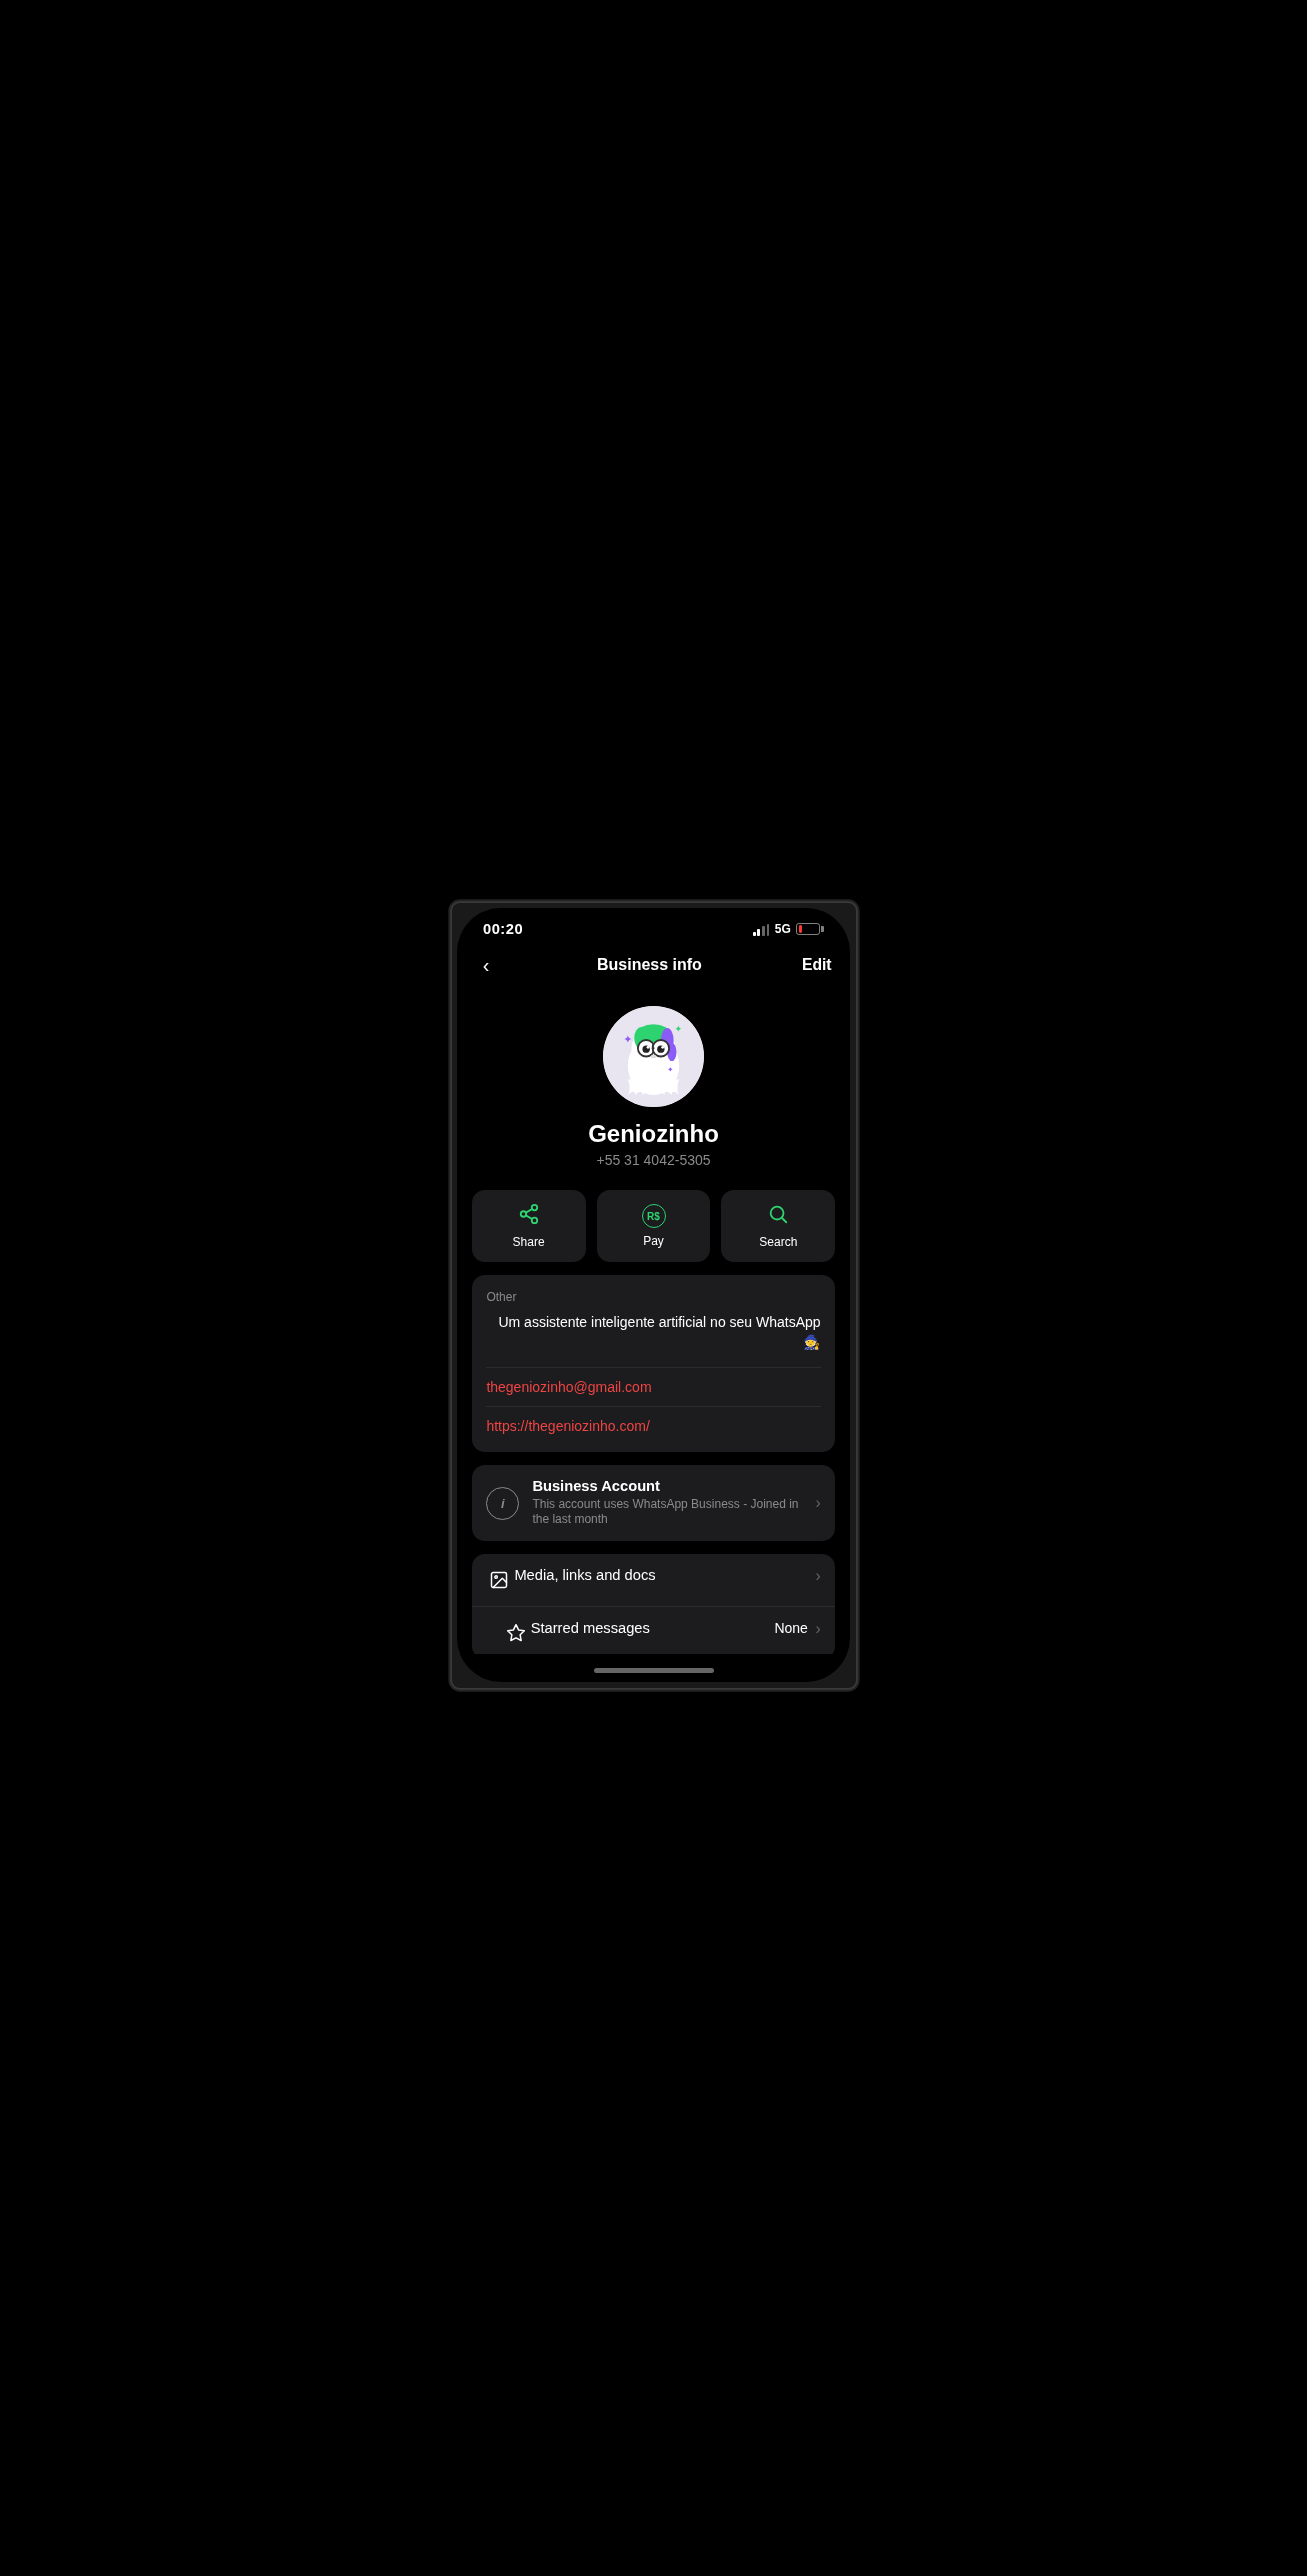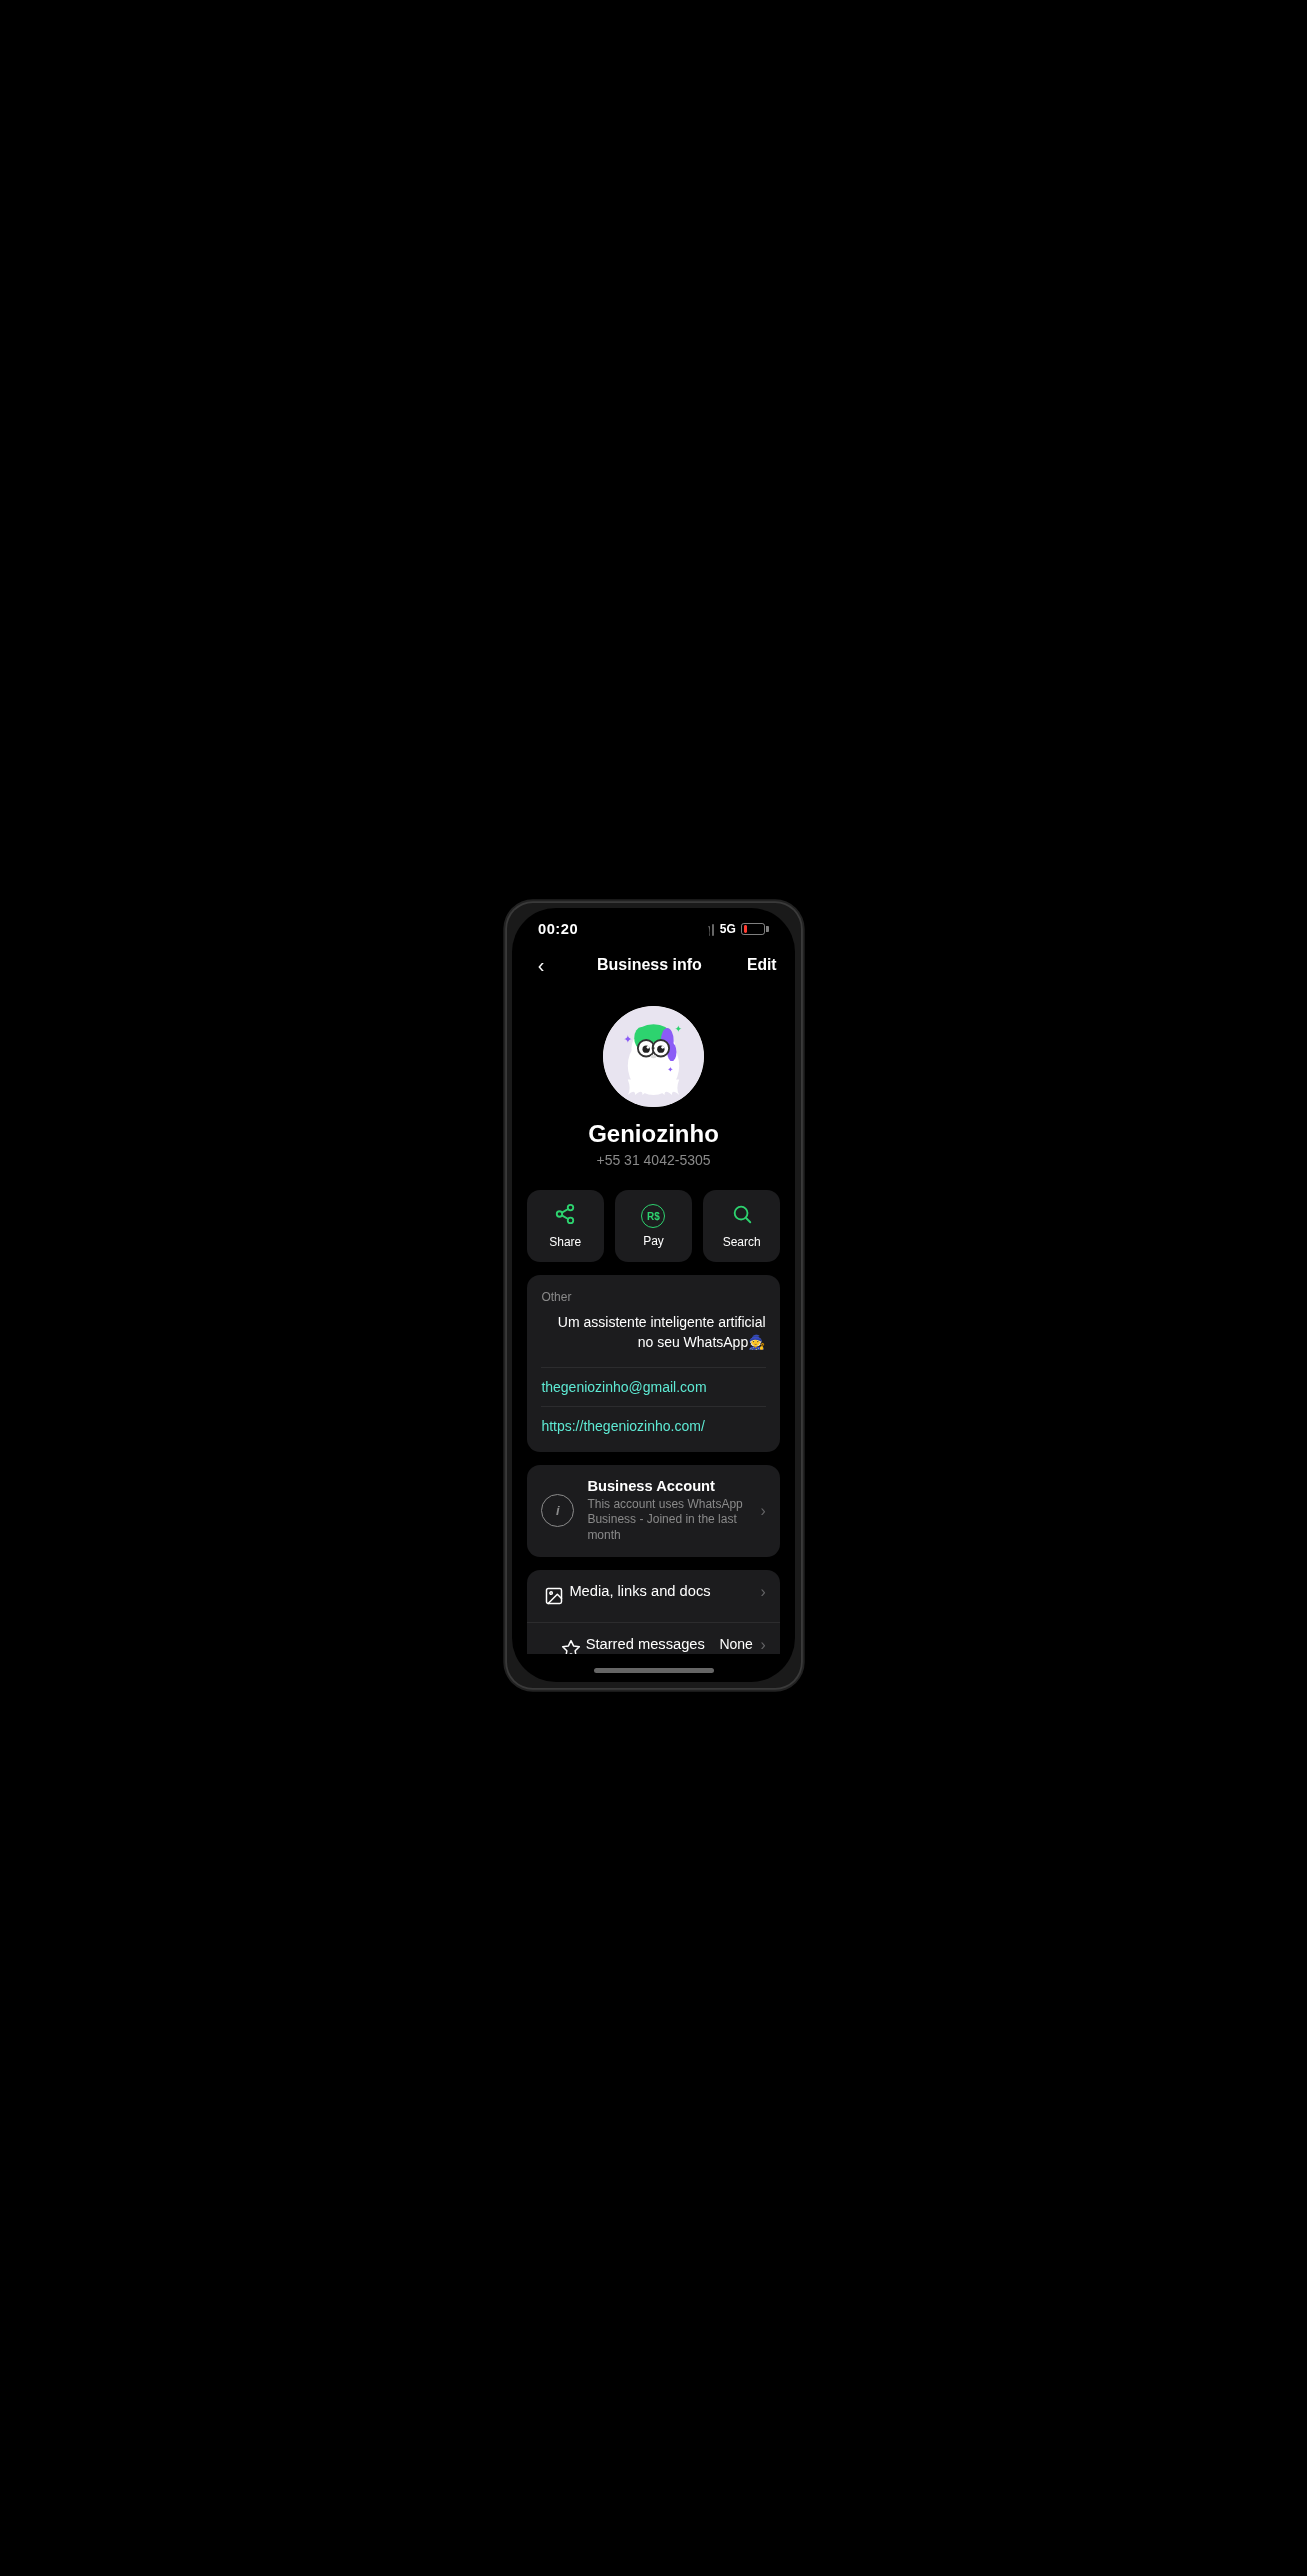--- a/index.html
+++ b/index.html
@@ -7,24 +7,24 @@
     body {
       background: #000;
       display: flex;
       justify-content: center;
       align-items: center;
       min-height: 100vh;
       font-family: -apple-system, BlinkMacSystemFont, 'Helvetica Neue', Arial, sans-serif;
     }
 
     .phone-outer {
-      width: 294px;
+      width: 404px;
       height: 785px;
       background: #1a1a1a;
-      border-radius: 26px;
+      border-radius: 8px;
       position: relative;
       box-shadow:
         0 0 0 1.8px #3a3a3a,
         0 0 0 3.7px #222,
         0 28px 74px rgba(0,0,0,0.9);
       overflow: hidden;
       margin-top: 14px;
     }
 
     
@@ -275,21 +275,21 @@
       text-align: right;
     }
 
     .info-divider {
       height: 0.9px;
       background: #2c2c2e;
       margin: 11px 0;
     }
 
     .info-link {
-      color: #5eead4;
+      color: #ef4444;
       font-size: 14px;
       display: block;
       margin-bottom: 3.7px;
       text-decoration: none;
     }
 
     
     .business-card {
       margin: 0 14.7px 13px;
       background: #1c1c1e;

